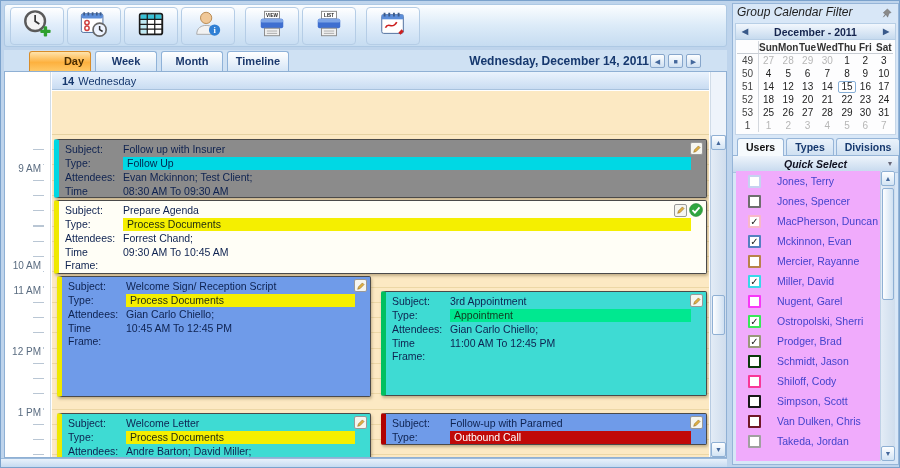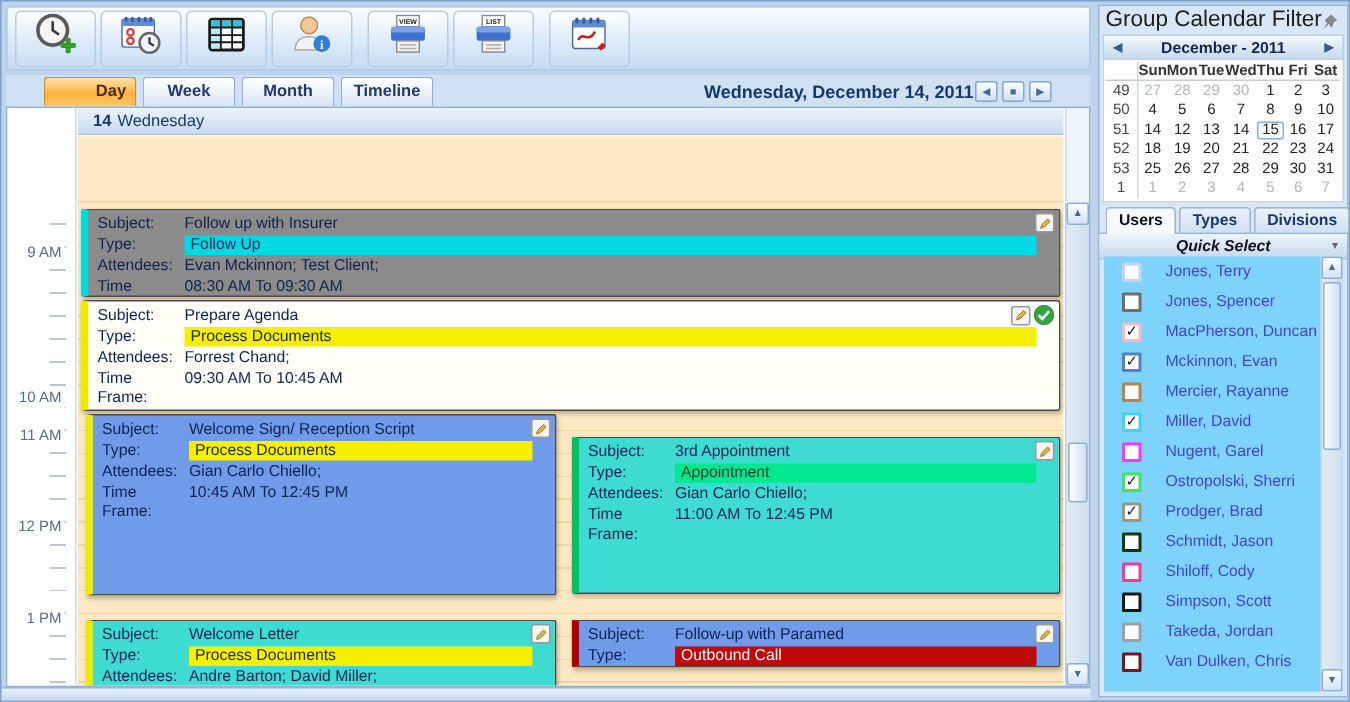--- a/index.html
+++ b/index.html
@@ -69,21 +69,21 @@
   .etype { flex:1; margin-right:15px; padding-left:4px; white-space:nowrap; }
   .eicons { position:absolute; top:2px; right:3px; display:flex; gap:2px; align-items:center; }
   .pencil { width:13px; height:13px; background:#f6f6f0; border:1px solid #999; border-radius:2px;
             display:flex; align-items:center; justify-content:center; cursor:pointer; }
   .pencil svg { width:10px; height:10px; }
   .checkc { width:14px; height:14px; }
 
   
   .sidebar { position:absolute; left:731px; top:2px; width:167px; height:462px; background:#d8e7f7;
              border:1px solid #96b5d8; }
-  .sb-title { height:17px; line-height:17px; padding-left:4px; font-size:15px; color:#1d1d1d; position:relative; }
+  .sb-title { height:17px; line-height:17px; padding-left:4px; font-size:12px; color:#1d1d1d; position:relative;font-style:italic; }
   .pin { position:absolute; right:6px; top:3px; width:11px; height:11px; cursor:pointer; }
   .mc-nav { margin:2px 2px 0 2px; height:17px; background:linear-gradient(#f2f7fd,#c6daee);
             border:1px solid #b8cfe6; position:relative; text-align:center; font-size:10.5px; font-weight:bold;
             color:#15254e; line-height:16px; }
   .mc-arrow { position:absolute; top:0; width:14px; height:16px; font-size:8px; color:#3a5a8a; cursor:pointer; line-height:16px; }
   .mc-grid { margin:0 2px; background:#fdfdfe; border:1px solid #c6d6e8; border-top:none;
              display:grid; grid-template-columns:22px repeat(7, 1fr); font-size:10px; color:#222; padding:1px 2px 2px 1px; }
   .mc-cell { height:13px; line-height:13px; text-align:center; }
   .mc-dayhead { color:#333; border-bottom:1px solid #c8cdd4;font-weight:bold; }
   .mc-wnum-head { border-bottom:1px solid #c8cdd4; border-right:1px solid #d4d8de; }
@@ -94,21 +94,21 @@
 
   .sb-tabs { margin-top:3px; padding-left:4px; display:flex; height:18px; border-bottom:1px solid #96b5d8; }
   .stab { padding:0 8px; line-height:16px; font-size:10.5px; font-weight:bold; color:#16386e;
           background:linear-gradient(#eaf2fb,#cfe0f1); border:1px solid #96b5d8; border-bottom:none;
           border-radius:3px 3px 0 0; margin-right:2px; cursor:pointer; }
   .stab.active { background:#f6fafd; color:#101010; position:relative; z-index:2; margin-bottom:-1px; height:18px; }
   .quick { height:17px; background:linear-gradient(#eef4fb,#c6d9ee); border-bottom:1px solid #aac4e0;
            text-align:center; font-size:10.5px; font-weight:bold; font-style:italic; color:#101020;
            line-height:16px; position:relative; cursor:pointer; }
   .quick .dd { position:absolute; right:6px; top:0; font-style:normal; font-weight:normal; font-size:8px; color:#667; }
-  .userlist { position:absolute; top:167px; bottom:3px; left:3px; right:3px; background:#7dd3fc; overflow:hidden; }
+  .userlist { position:absolute; top:167px; bottom:3px; left:3px; right:3px; background:#f0abfc; overflow:hidden; }
   .urow { display:flex; align-items:center; height:20px; padding-left:12px; }
   .ucheck { width:13px; height:13px; background:#fff; display:flex; align-items:center; justify-content:center;
             font-size:10px; color:#1a1a1a; border-radius:1px; cursor:pointer; flex:none; }
   .uname { font-size:10.5px; color:#4343cc; margin-left:16px; white-space:nowrap; }
   .ulscroll { position:absolute; right:0; top:0; bottom:0; width:15px;
               background:linear-gradient(to right,#e3ecf6,#cfdded); border-left:1px solid #c0d2e6; }
 
   .bottomframe { position:absolute; left:0; right:172px; top:457px; height:11px;
                  background:linear-gradient(#e8f1fb,#bdd5ee); border-top:1px solid #9ab9da; }
 </style>
@@ -498,23 +498,23 @@
         </div>
         <div class="urow">
           <span class="ucheck" style="border:2px solid #f83898"></span>
           <span class="uname">Shiloff, Cody</span>
         </div>
         <div class="urow">
           <span class="ucheck" style="border:2px solid #181818"></span>
           <span class="uname">Simpson, Scott</span>
         </div>
         <div class="urow">
+          <span class="ucheck" style="border:2px solid #701828"></span>
+          <span class="uname">Van Dulken, Chris</span>
+        </div>
+        <div class="urow">
           <span class="ucheck" style="border:2px solid #a0a0a0"></span>
           <span class="uname">Takeda, Jordan</span>
         </div>
-        <div class="urow">
-          <span class="ucheck" style="border:2px solid #701828"></span>
-          <span class="uname">Van Dulken, Chris</span>
-        </div>
       </div>
   </div>
 
 </div>
 
 </body></html>

